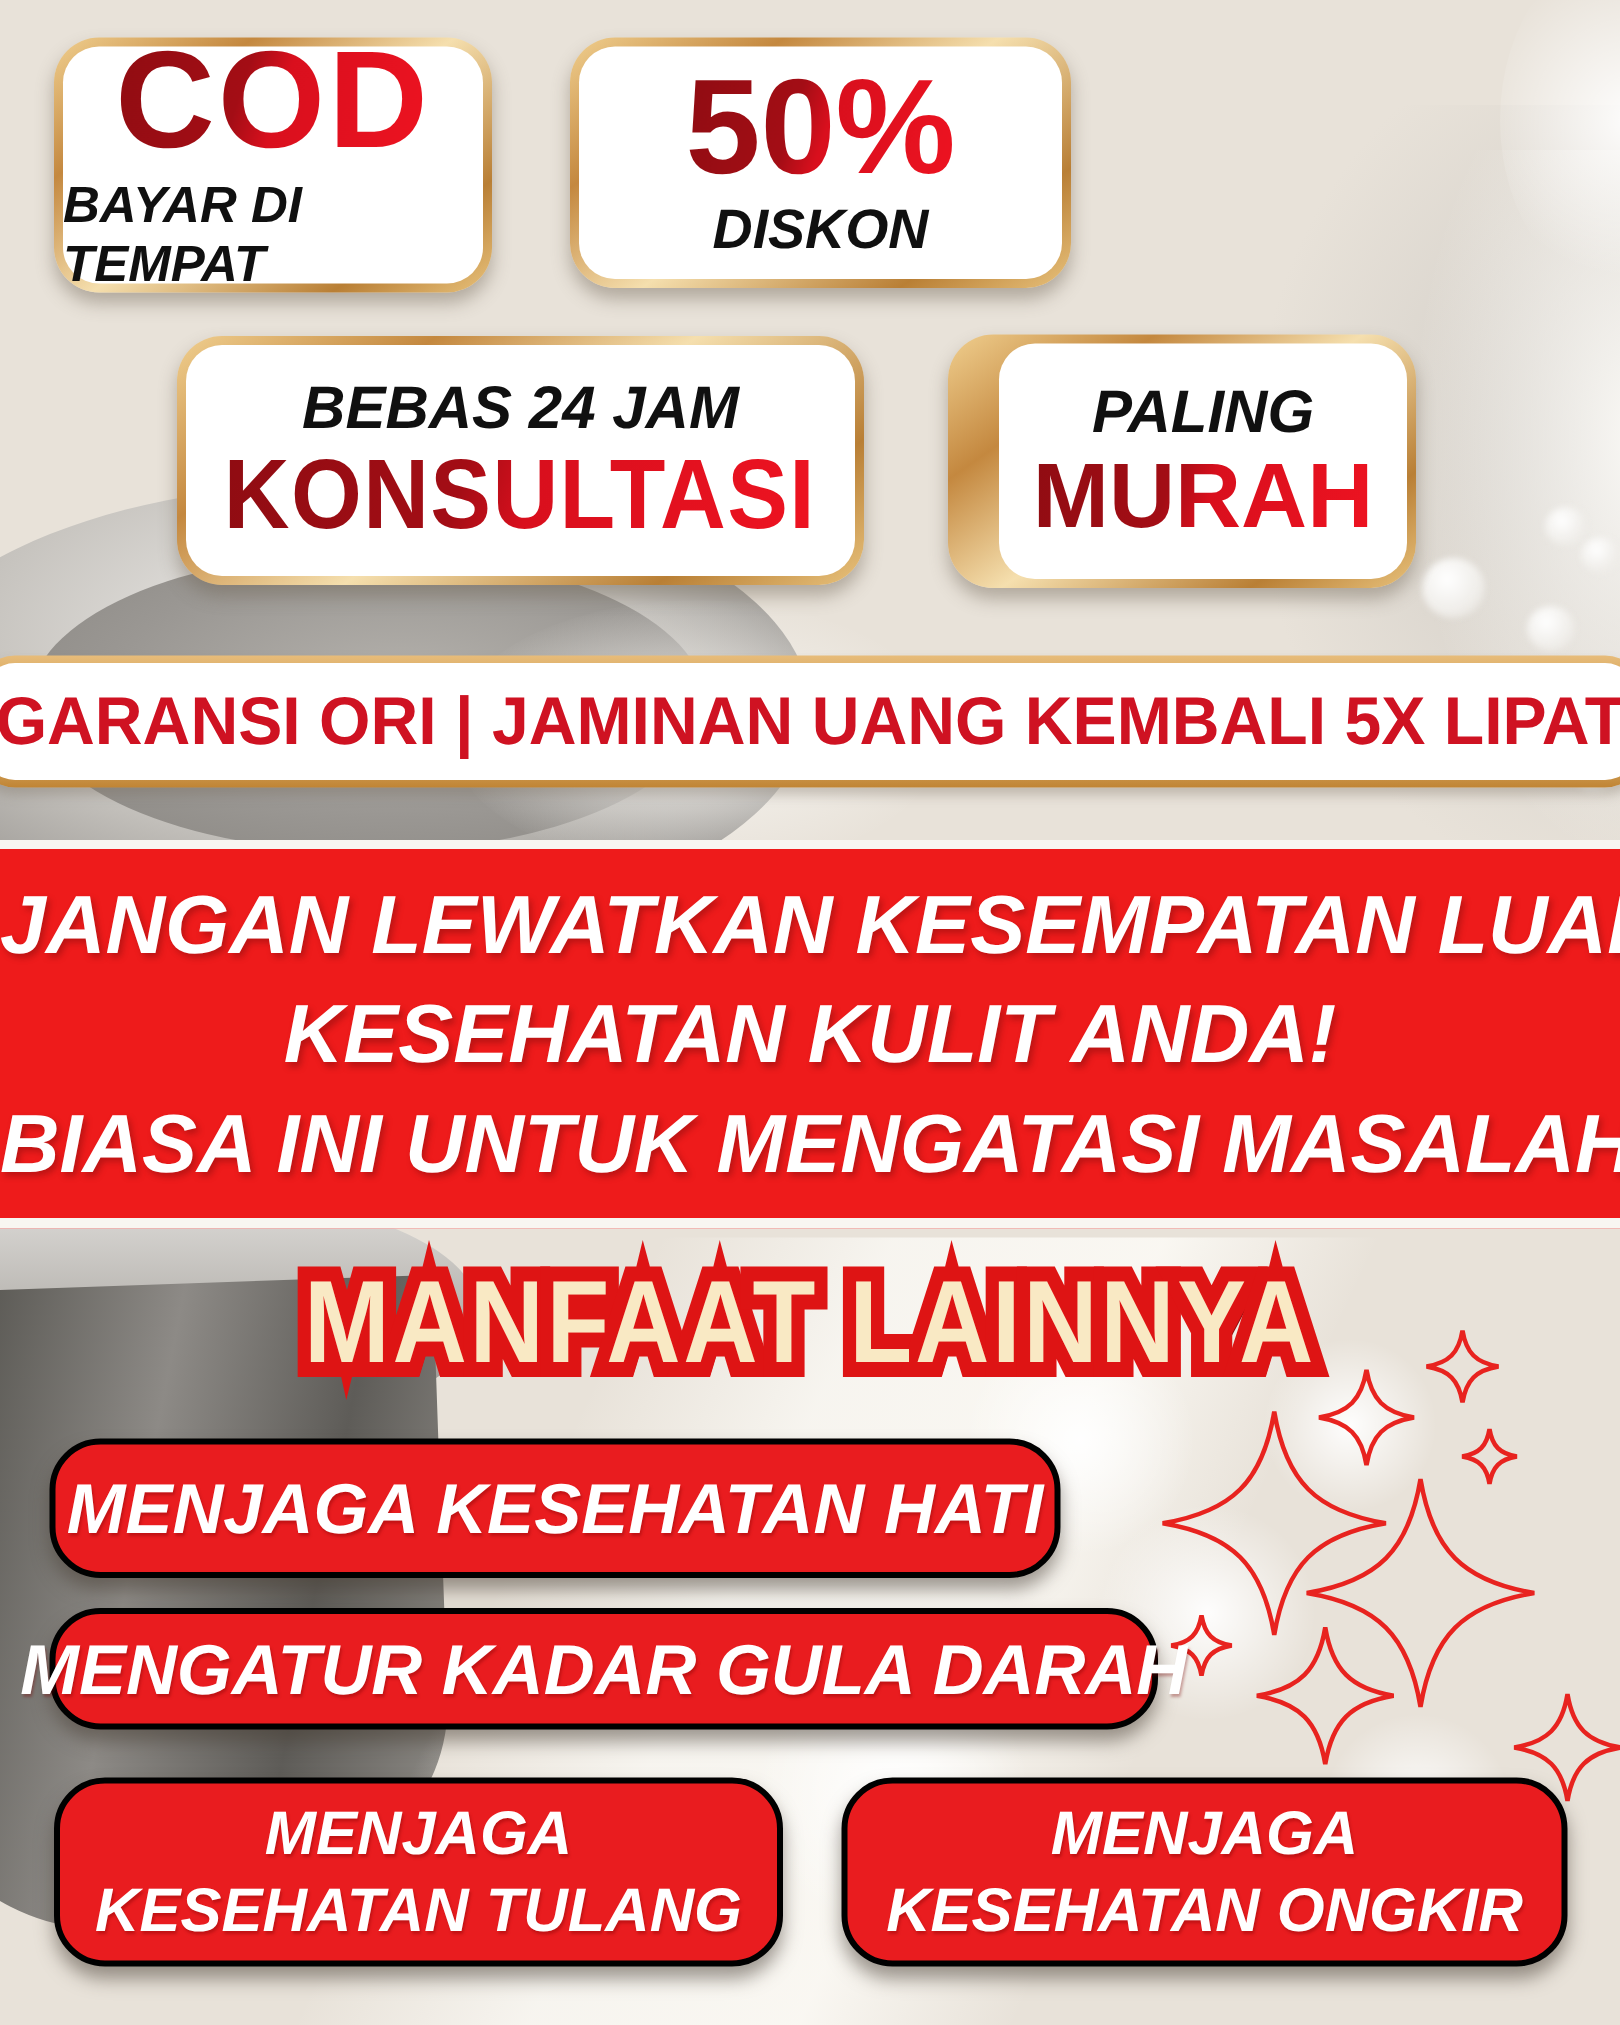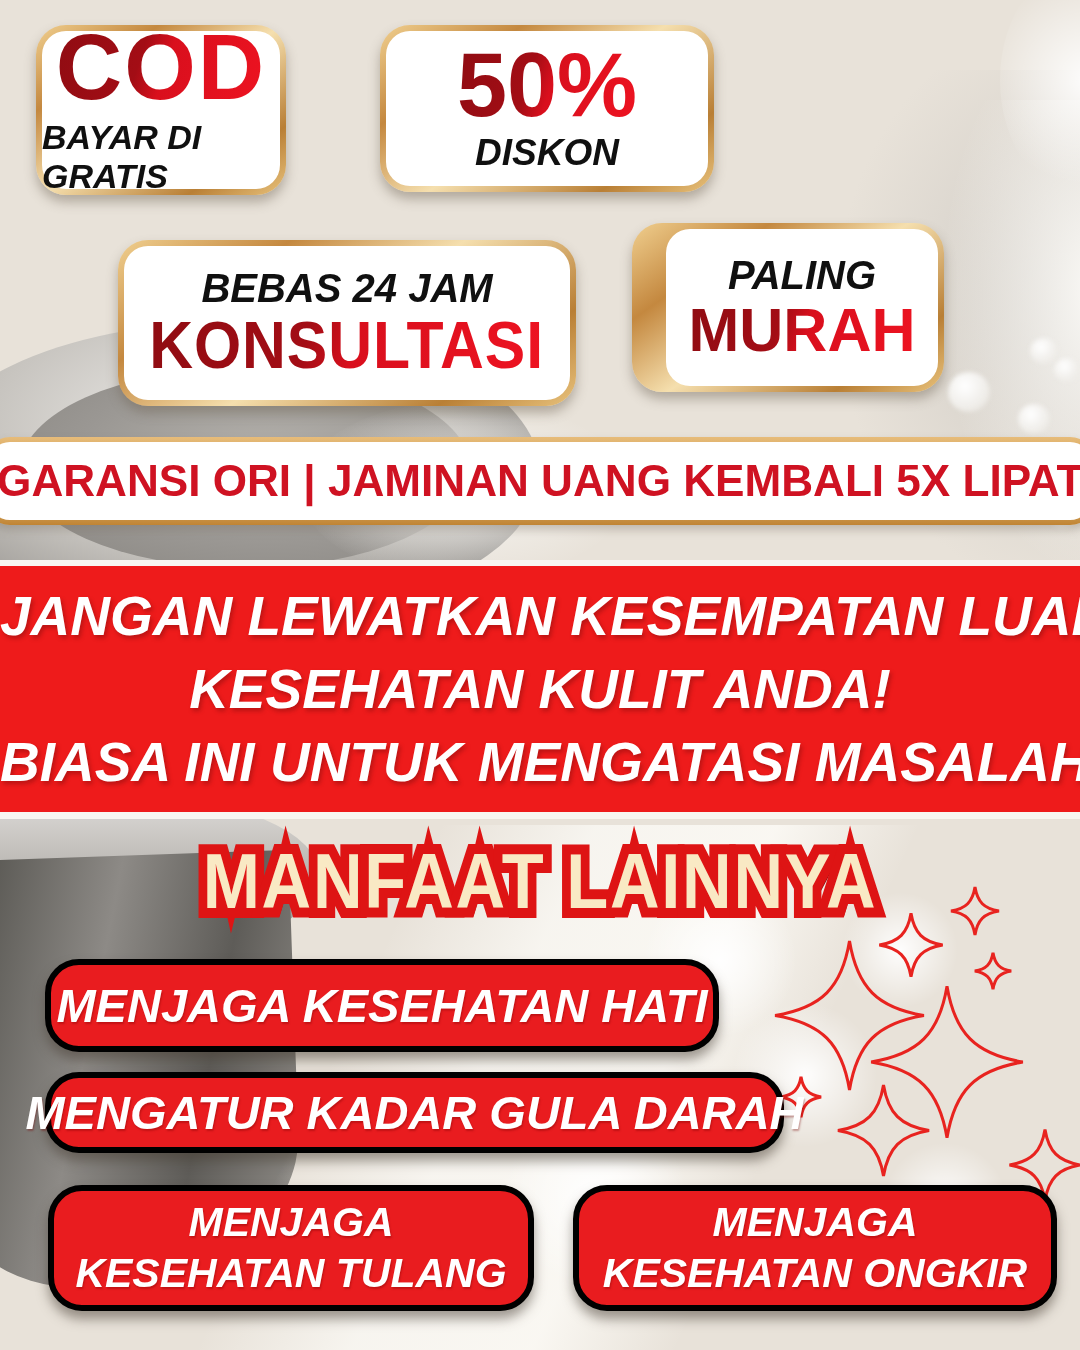--- a/index.html
+++ b/index.html
@@ -41,24 +41,24 @@
     background:linear-gradient(145deg,#f0cf8f 0%,#c4883f 25%,#f5dfae 50%,#b97f35 80%,#e8c27c 100%);
     box-shadow:0 7px 12px rgba(110,100,85,.45);}
   .badge-inner{width:100%;height:100%;background:#fff;border-radius:24px;
     display:flex;flex-direction:column;align-items:center;justify-content:center;box-sizing:border-box;}
   .grad-red{font-weight:bold;color:#c40f1a;
     background-image:linear-gradient(108deg,#8f0c12 0%,#a30d15 40%,#d90f1d 52%,#ee1321 100%);
     -webkit-background-clip:text;background-clip:text;}
   @supports (-webkit-background-clip: text){.grad-red{color:transparent;}}
   .sub-black{color:#101010;font-style:italic;font-weight:bold;}
 
-  #b-cod{left:36px;top:25px;width:250px;height:170px;}
+  #b-cod{left:36px;top:25px;width:292px;height:170px;}
   #b-diskon{left:380px;top:25px;width:334px;height:167px;}
   #b-ongkir{left:722px;top:25px;width:296px;height:172px;}
-  #b-konsultasi{left:118px;top:224px;width:458px;height:166px;margin-top:16px;}
+  #b-konsultasi{left:118px;top:224px;width:458px;height:166px;}
   #b-murah{left:632px;top:223px;width:312px;height:169px;padding-left:34px;}
 
   .cod-title{font-size:92px;line-height:.95;letter-spacing:2px;}
   .cod-sub{font-size:34px;margin-top:6px;}
   .diskon-title{font-size:90px;line-height:.95;}
   .diskon-sub{font-size:37px;margin-top:4px;}
   .ongkir-top{font-size:37px;}
   .ongkir-title{font-size:66px;line-height:1.05;transform:scaleX(.97);letter-spacing:1px;}
   .kons-top{font-size:40px;}
   .kons-title{font-size:66px;line-height:1.05;transform:scaleX(.92);letter-spacing:1px;}
@@ -80,23 +80,23 @@
     text-align:center;white-space:nowrap;text-shadow:2px 3px 4px rgba(110,10,10,.4);}
 
   
   #manfaat{left:50%;top:838px;transform:translateX(-50%) scaleX(.88);transform-origin:center top;}
   .mt{font-weight:bold;font-size:78px;letter-spacing:2px;white-space:nowrap;line-height:1.12;}
   .mt-stroke{position:absolute;left:0;top:0;color:#de1414;
     -webkit-text-stroke:20px #de1414;text-shadow:7px 9px 0 #8d0d0e;}
   .mt-fill{position:relative;color:#f9e9c4;}
 
   
-  .pill{position:absolute;background:#e91c1f;border:6px solid #000000;border-radius:34px;box-sizing:border-box;
+  .pill{position:absolute;background:#e91c1f;border:4px solid #000000;border-radius:34px;box-sizing:border-box;
     display:flex;flex-direction:column;align-items:center;justify-content:center;
-    box-shadow:0 8px 12px rgba(70,60,50,.5);margin-left:12px;}
+    box-shadow:0 8px 12px rgba(70,60,50,.5);}
   .pill-line{color:#fff;font-style:italic;font-weight:bold;text-align:center;white-space:nowrap;
     text-shadow:1px 2px 2px rgba(120,0,0,.35);}
   .p-lg{font-size:47px;}
   .p-sm{font-size:41px;line-height:51px;}
   #p1{left:33px;top:959px;width:674px;height:93px;}
   #p2{left:33px;top:1072px;width:739px;height:81px;}
   #p3{left:36px;top:1185px;width:486px;height:126px;}
   #p4{left:561px;top:1185px;width:484px;height:126px;}
 </style>
 </head>
@@ -164,21 +164,21 @@
   </div>
   <div class="abs sparkle" style="left:1008px;top:1128px;width:74px;height:74px;">
     <svg viewBox="0 0 100 100">
         <path d="M50 2 C55 32 68 45 98 50 C68 55 55 68 50 98 C45 68 32 55 2 50 C32 45 45 32 50 2 Z" fill="none" stroke="#e8231f" stroke-width="3" vector-effect="non-scaling-stroke"></path>
       </svg>
   </div>
 
   <div class="badge" id="b-cod">
     <div class="badge-inner">
       <div class="grad-red cod-title">COD</div>
-      <div class="sub-black cod-sub">BAYAR DI GRATIS</div>
+      <div class="sub-black cod-sub">BAYAR DI TEMPAT</div>
     </div>
   </div>
   <div class="badge" id="b-diskon">
     <div class="badge-inner">
       <div class="grad-red diskon-title">50%</div>
       <div class="sub-black diskon-sub">DISKON</div>
     </div>
   </div>
 
   <div class="badge" id="b-konsultasi">

